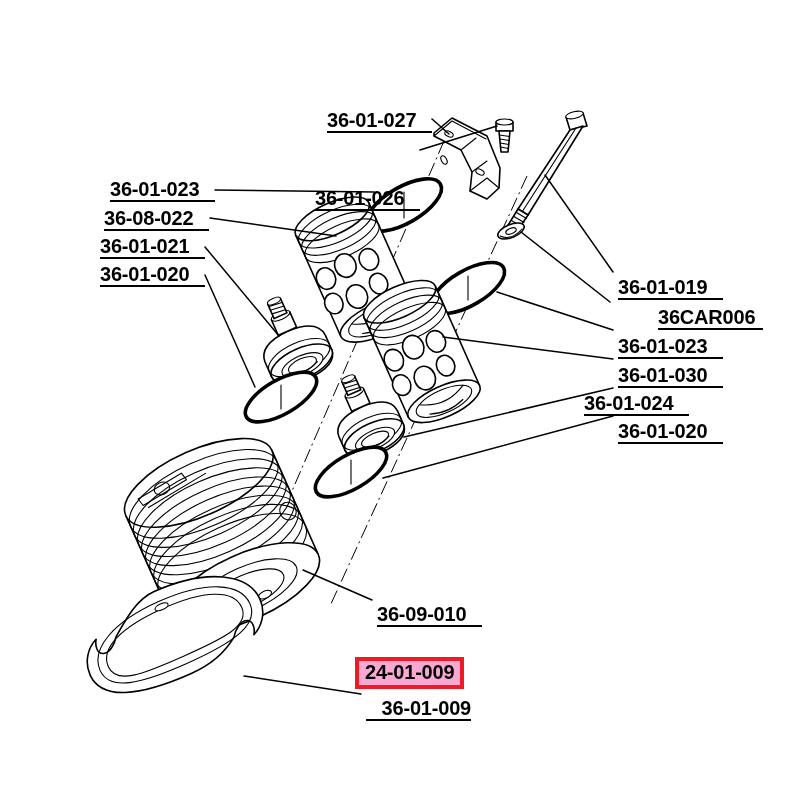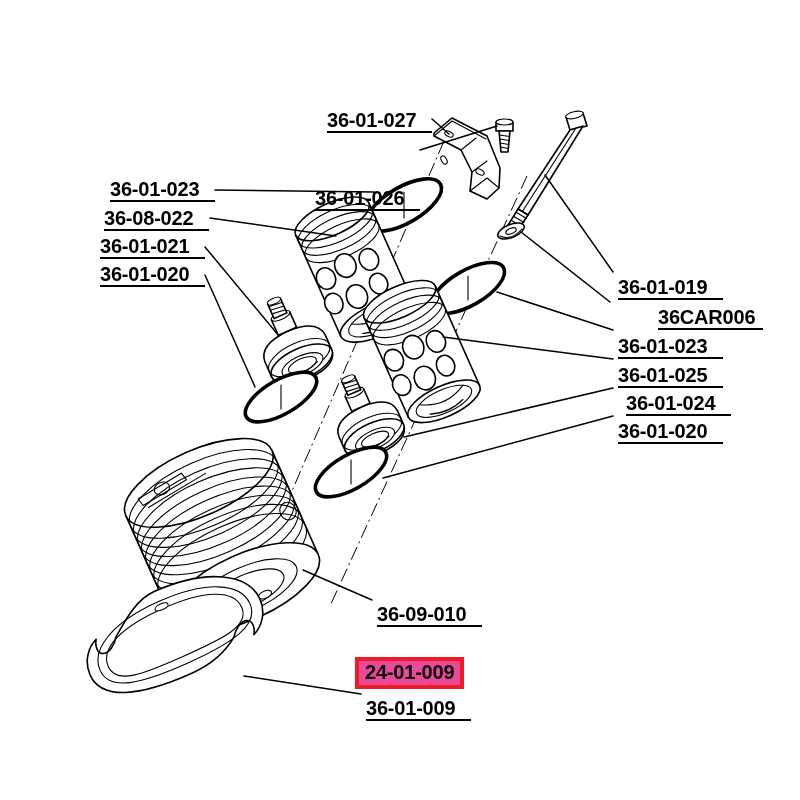--- a/index.html
+++ b/index.html
@@ -28,21 +28,21 @@
     font-size: 20px;
     font-weight: bold;
     color: #000000;
     white-space: nowrap;
     letter-spacing: -0.2px;
     line-height: 1;
   }
   .label-highlight {
     border: 4px solid #ed1c24;
     padding: 1px 6px 3px 6px;
-    background: #ec4899;
+    background: #f9a8d4;
   }
 </style>
 </head>
 <body>
 
 <div id="page">
 
   <svg id="diagram-svg" viewBox="0 0 800 800">
     <defs>
       <style>
@@ -343,41 +343,41 @@
     <span>36CAR006</span>
     <div style="height:0; border-bottom:2.4px solid #000; width:105px; margin-top:1px;"></div>
   </div>
 
   <div class="label" style="left:618px; top:336px;">
     <span>36-01-023</span>
     <div style="height:0; border-bottom:2.4px solid #000; width:105px; margin-top:1px;"></div>
   </div>
 
   <div class="label" style="left:618px; top:365px;">
-    <span>36-01-025</span>
-    <div style="height:0; border-bottom:2.4px solid #000; width:105px; margin-top:1px;"></div>
-  </div>
-
-  <div class="label" style="left:626px; top:393px;">
+    <span>36-01-030</span>
+    <div style="height:0; border-bottom:2.4px solid #000; width:105px; margin-top:1px;"></div>
+  </div>
+
+  <div class="label" style="left:584px; top:393px;">
     <span>36-01-024</span>
     <div style="height:0; border-bottom:2.4px solid #000; width:105px; margin-top:1px;"></div>
   </div>
 
   <div class="label" style="left:618px; top:421px;">
     <span>36-01-020</span>
     <div style="height:0; border-bottom:2.4px solid #000; width:105px; margin-top:1px;"></div>
   </div>
 
   <div class="label" style="left:377px; top:604px;">
     <span>36-09-010</span>
     <div style="height:0; border-bottom:2.4px solid #000; width:105px; margin-top:1px;"></div>
   </div>
 
   <div class="label label-highlight" style="left:355px; top:657px;">
     <span>24-01-009</span>
   </div>
 
-  <div class="label" style="left:366px; top:698px;">
+  <div class="label" style="left:366px; top:698px;text-align:right;">
     <span>36-01-009</span>
     <div style="height:0; border-bottom:2.4px solid #000; width:105px; margin-top:1px;"></div>
   </div>
 
 </div>
 
 </body></html>

